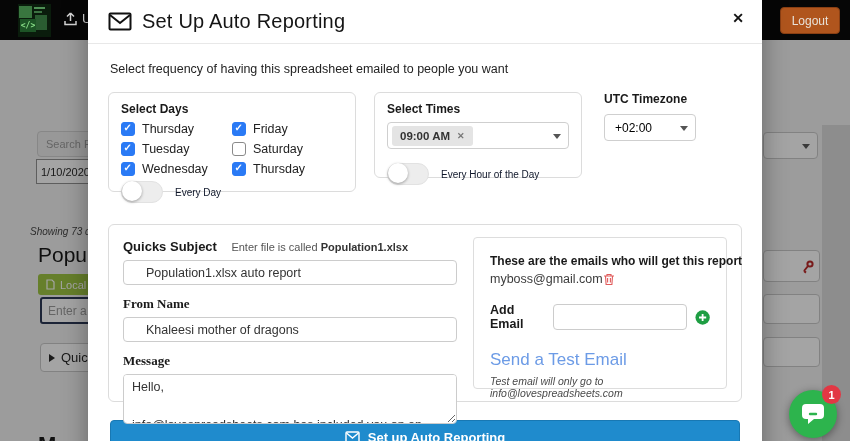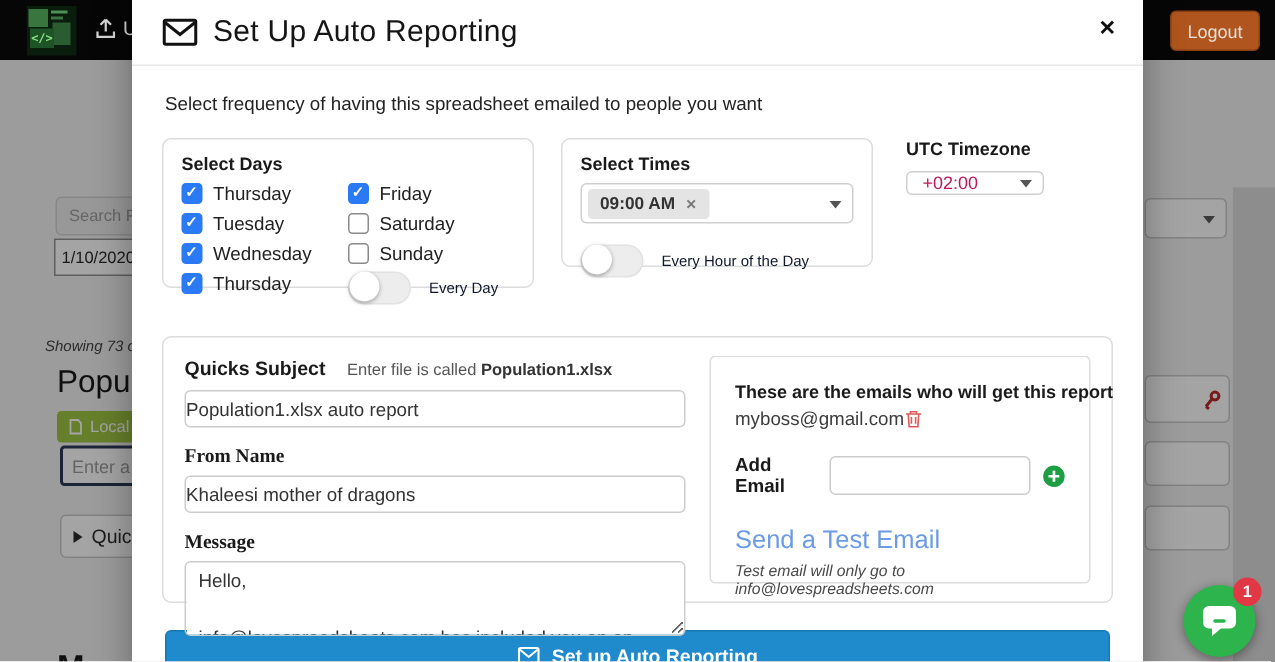--- a/index.html
+++ b/index.html
@@ -66,30 +66,30 @@
                 box-shadow:0 1px 3px rgba(0,0,0,.35);}
   .toggle-row{display:flex;align-items:center;gap:12px;font-size:10px;color:#0f172a;}
   .times-panel{width:208px;height:86px;}
   .times-select{margin-top:6px;height:27px;border:1px solid #cfcfcf;border-radius:4px;position:relative;
                 display:flex;align-items:center;padding:0 20px 0 4px;box-sizing:border-box;cursor:pointer;}
   .time-pill{background:#e4e4e4;border-radius:3px;height:20px;padding:0 8px;display:flex;align-items:center;gap:7px;
              font-size:11.5px;font-weight:700;color:#333;}
   .pill-x{font-size:9px;color:#777;font-weight:700;cursor:pointer;}
   .times-toggle{margin-top:14px;}
   .tz-col{margin-left:4px;}
-  .tz-select{margin-top:8px;width:92px;height:16px;border:1px solid #cfcfcf;border-radius:4px;position:relative;
-             display:flex;align-items:center;padding:0 10px;box-sizing:border-box;font-size:12px;color:#be185d;cursor:pointer;}
+  .tz-select{margin-top:8px;width:92px;height:27px;border:1px solid #cfcfcf;border-radius:4px;position:relative;
+             display:flex;align-items:center;padding:0 10px;box-sizing:border-box;font-size:12px;color:#000000;cursor:pointer;}
   .row2{margin-top:32px;height:178px;border:1px solid #dcdcdc;border-radius:6px;box-sizing:border-box;
         padding:12px 14px;display:flex;gap:16px;}
   .form-col{flex:1;min-width:0;}
   .field-label{font-size:13px;font-weight:700;color:#1a1a1a;}
   .helper{font-size:11px;font-weight:400;color:#555;margin-left:10px;}
   .helper b{color:#333;}
   .text-input{display:block;width:100%;height:25px;border:1px solid #ccc;border-radius:4px;font-size:12.5px;
-              color:#333;padding:0 0;box-sizing:border-box;margin-top:5px;font-family:"Liberation Sans",sans-serif;}
+              color:#333;padding:0 22px;box-sizing:border-box;margin-top:5px;font-family:"Liberation Sans",sans-serif;}
   .mt{margin-top:11px;font-family:Liberation Serif, serif;}
   .msg-area{display:block;width:100%;height:50px;border:1px solid #ccc;border-radius:4px;font-size:12.5px;color:#333;
             padding:3px 8px;box-sizing:border-box;margin-top:5px;resize:both;font-family:"Liberation Sans",sans-serif;line-height:1.5;}
   .recip-panel{width:254px;border:1px solid #ddd;border-radius:4px;box-sizing:border-box;padding:16px;align-self:stretch;}
   .recip-heading{font-size:12px;font-weight:700;color:#1a1a1a;white-space:nowrap;}
   .recip-email{font-size:12.5px;color:#3c3c3c;margin-top:4px;display:flex;align-items:center;gap:0;}
   .add-row{margin-top:17px;display:flex;align-items:center;gap:8px;}
   .add-label{font-size:12.5px;font-weight:700;color:#1a1a1a;}
   .add-input{width:134px;height:26px;border:1px solid #ccc;border-radius:4px;font-size:12px;padding:0 6px;box-sizing:border-box;}
   .test-link{margin-top:19px;font-size:17px;color:#6c9be6;cursor:pointer;}
@@ -193,24 +193,20 @@
             </label>
             <label class="cb-row">
               <span class="cb" data-checked="false"></span>
               <span class="cb-label">Saturday</span>
             </label>
             <label class="cb-row">
               <span class="cb" data-checked="true"></span>
               <span class="cb-label">Wednesday</span>
             </label>
             <label class="cb-row">
-              <span class="cb" data-checked="false"></span>
-              <span class="cb-label">Sunday</span>
-            </label>
-            <label class="cb-row">
               <span class="cb" data-checked="true"></span>
               <span class="cb-label">Thursday</span>
             </label>
             <div class="toggle-row">
               <span class="toggle">
                   <span class="knob"></span>
                 </span>
               <span>Every Day</span>
             </div>
           </div>

